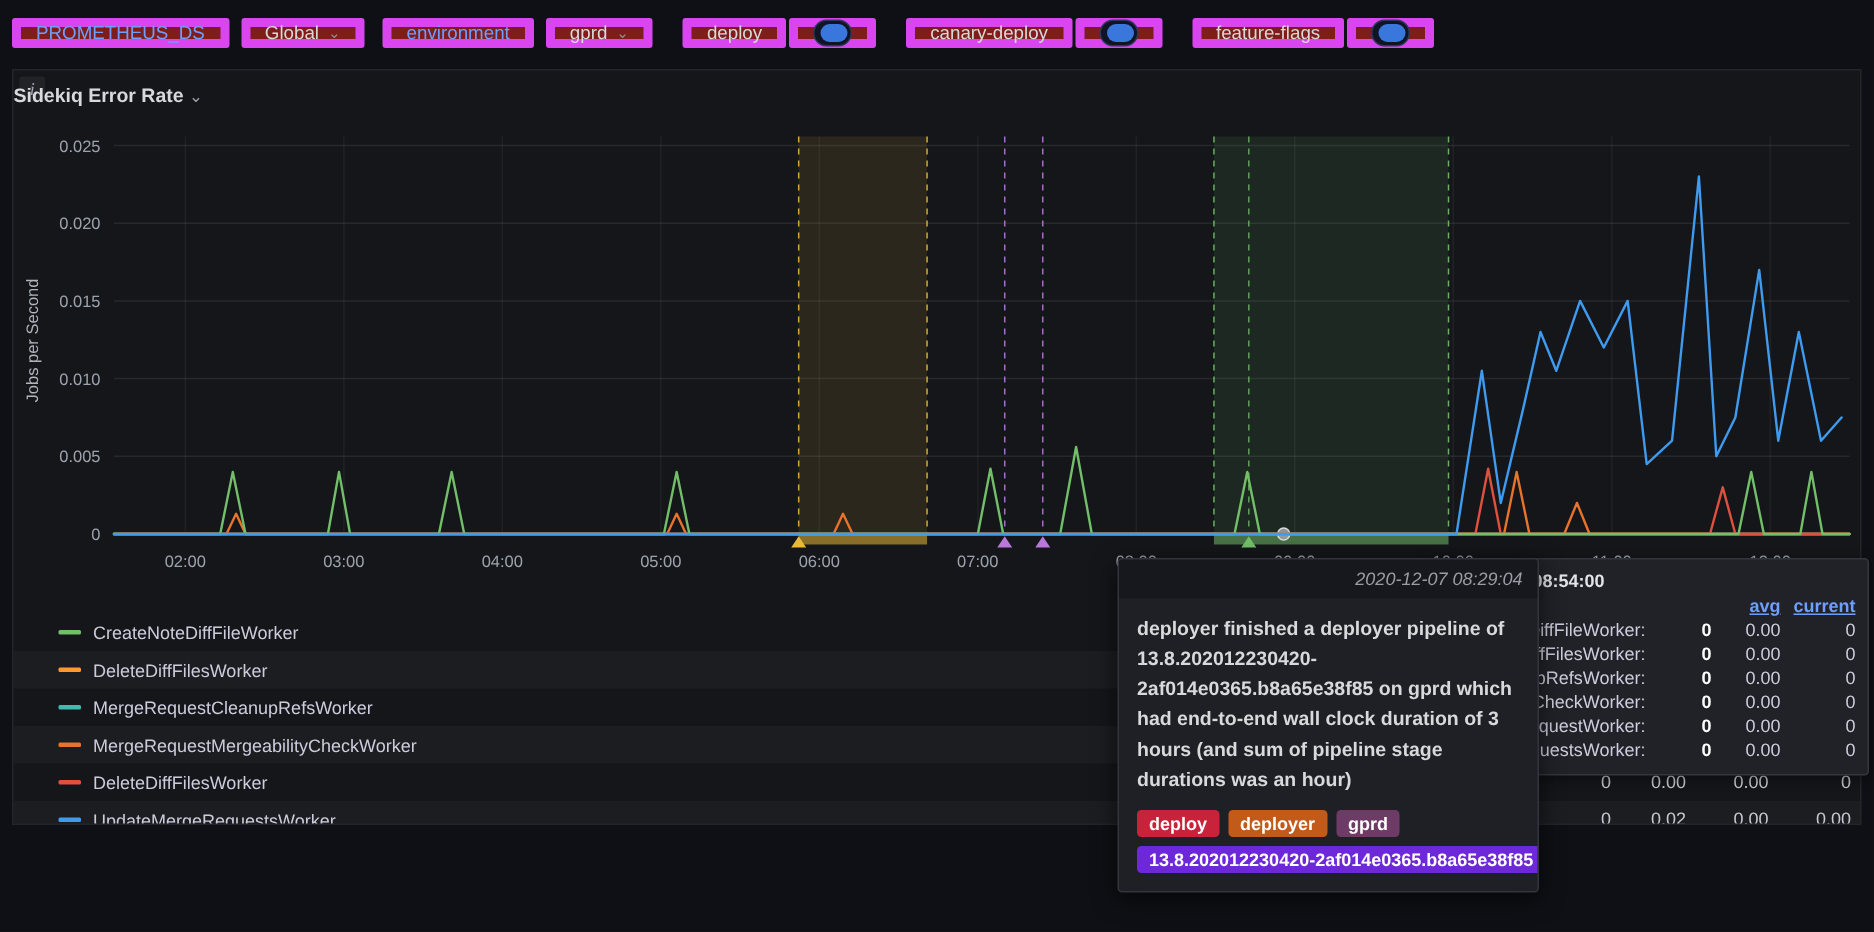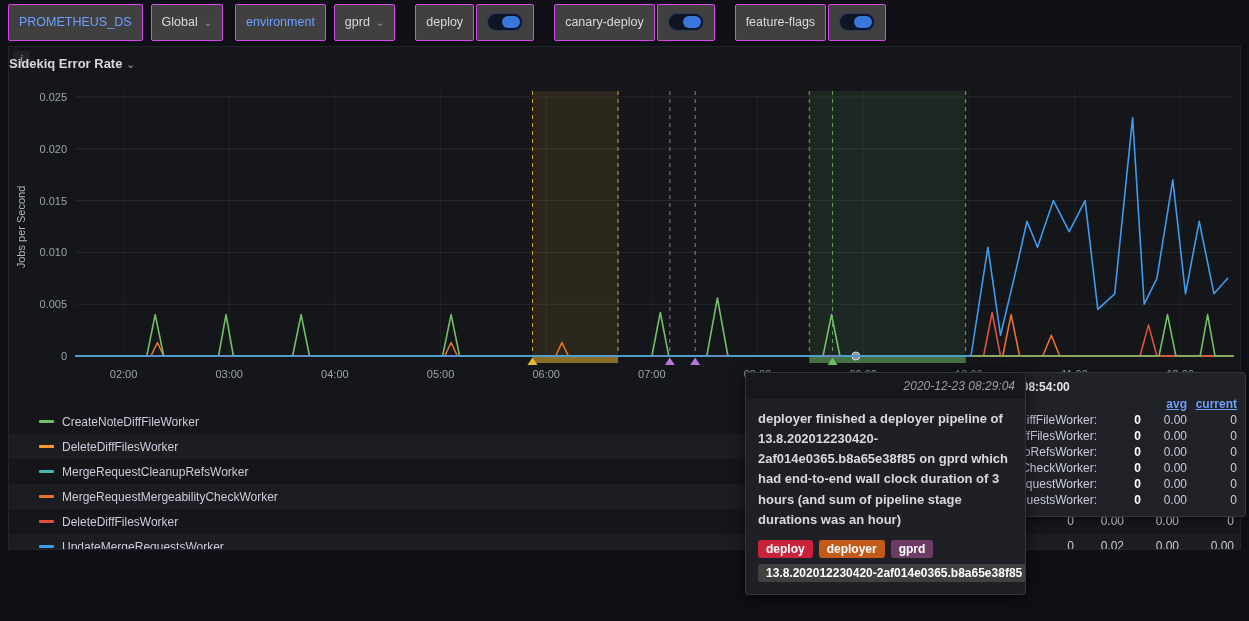--- a/index.html
+++ b/index.html
@@ -5,22 +5,22 @@
   * { box-sizing: border-box; }
   html,body { margin:0; padding:0; }
   body {
     width:1249px; height:621px; position:relative; overflow:hidden;
     background:#0e1015; color:#d8d9da;
     font-family:"Liberation Sans", sans-serif;
   }
   
   .toolbar { position:absolute; top:0; left:0; right:0; height:44px;
     display:flex; align-items:center; padding:0 8px; }
-  .tb-box { height:37px; display:flex; align-items:center; padding:0 10px;
-    background:#404040; border:1px solid #d946ef; border-radius:2px;
+  .tb-box { height:20px; display:flex; align-items:center; padding:0 10px;
+    background:#7f1d1d; border:6px solid #d946ef; border-radius:2px;
     font-size:12.5px; white-space:nowrap; }
   .blue { color:#6e9fff; }
   .chev { color:#8e939e; font-size:10px; margin-left:6px; }
   .ml8{margin-left:8px}.ml12{margin-left:12px}.ml20{margin-left:20px}.ml2{margin-left:2px}
   .switch-box { width:58px; justify-content:center; }
   .track { width:38px; height:18px; border-radius:9px; background:#0f1524;
     border:1px solid #2c3a5a; position:relative; }
   .knob { position:absolute; right:2px; top:2px; width:18px; height:12px;
     border-radius:6px; background:#3a77dd; }
   
@@ -262,23 +262,23 @@
       <div class="tt-row">
         <span class="tt-name">UpdateMergeRequestsWorker:</span>
         <span class="tt-val">0</span>
         <span class="tt-avg">0.00</span>
         <span class="tt-cur">0</span>
       </div>
     </div>
 </div>
 
 <div class="popup">
-  <div class="popup-header">2020-12-23 08:29:04</div>
+  <div class="popup-header">2020-12-07 08:29:04</div>
   <div class="popup-body">
     <div class="popup-text">deployer finished a deployer pipeline of 13.8.202012230420-2af014e0365.b8a65e38f85 on gprd which had end-to-end wall clock duration of 3 hours (and sum of pipeline stage durations was an hour)</div>
     <div class="popup-tags" id="popup-tags">
         <span class="tag" style="background: rgb(201, 35, 59);">deploy</span>
         <span class="tag" style="background: rgb(194, 90, 26);">deployer</span>
         <span class="tag" style="background: rgb(109, 59, 102);">gprd</span>
-        <span class="tag" style="background: #404040;">13.8.202012230420-2af014e0365.b8a65e38f85</span>
+        <span class="tag" style="background: #6d28d9;">13.8.202012230420-2af014e0365.b8a65e38f85</span>
       </div>
   </div>
 </div>
 
 </body></html>

